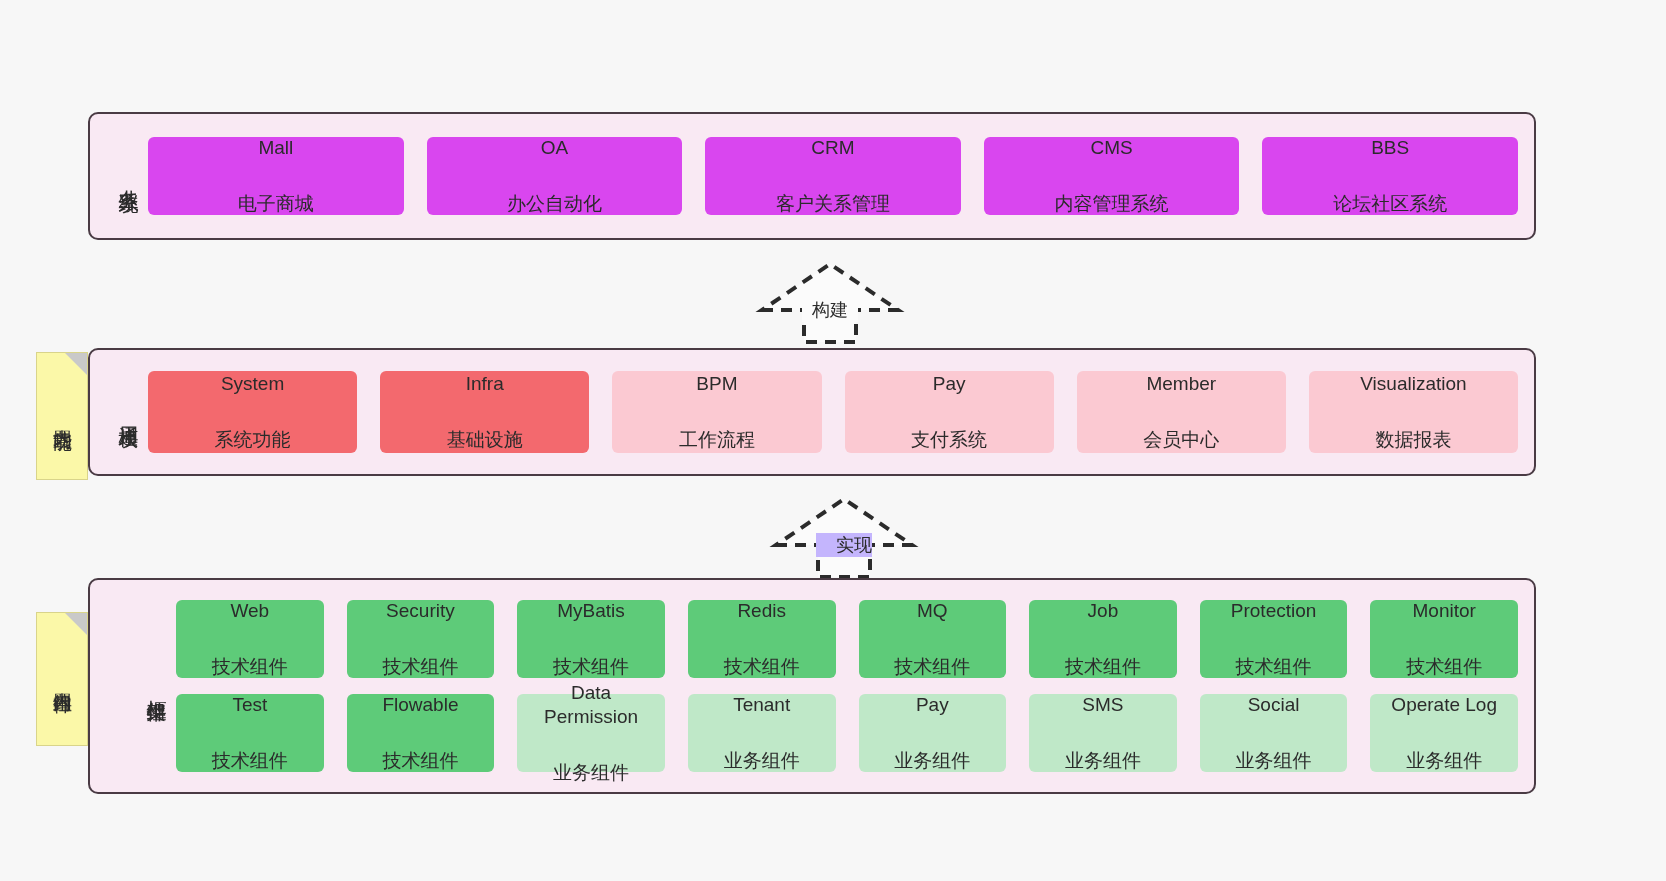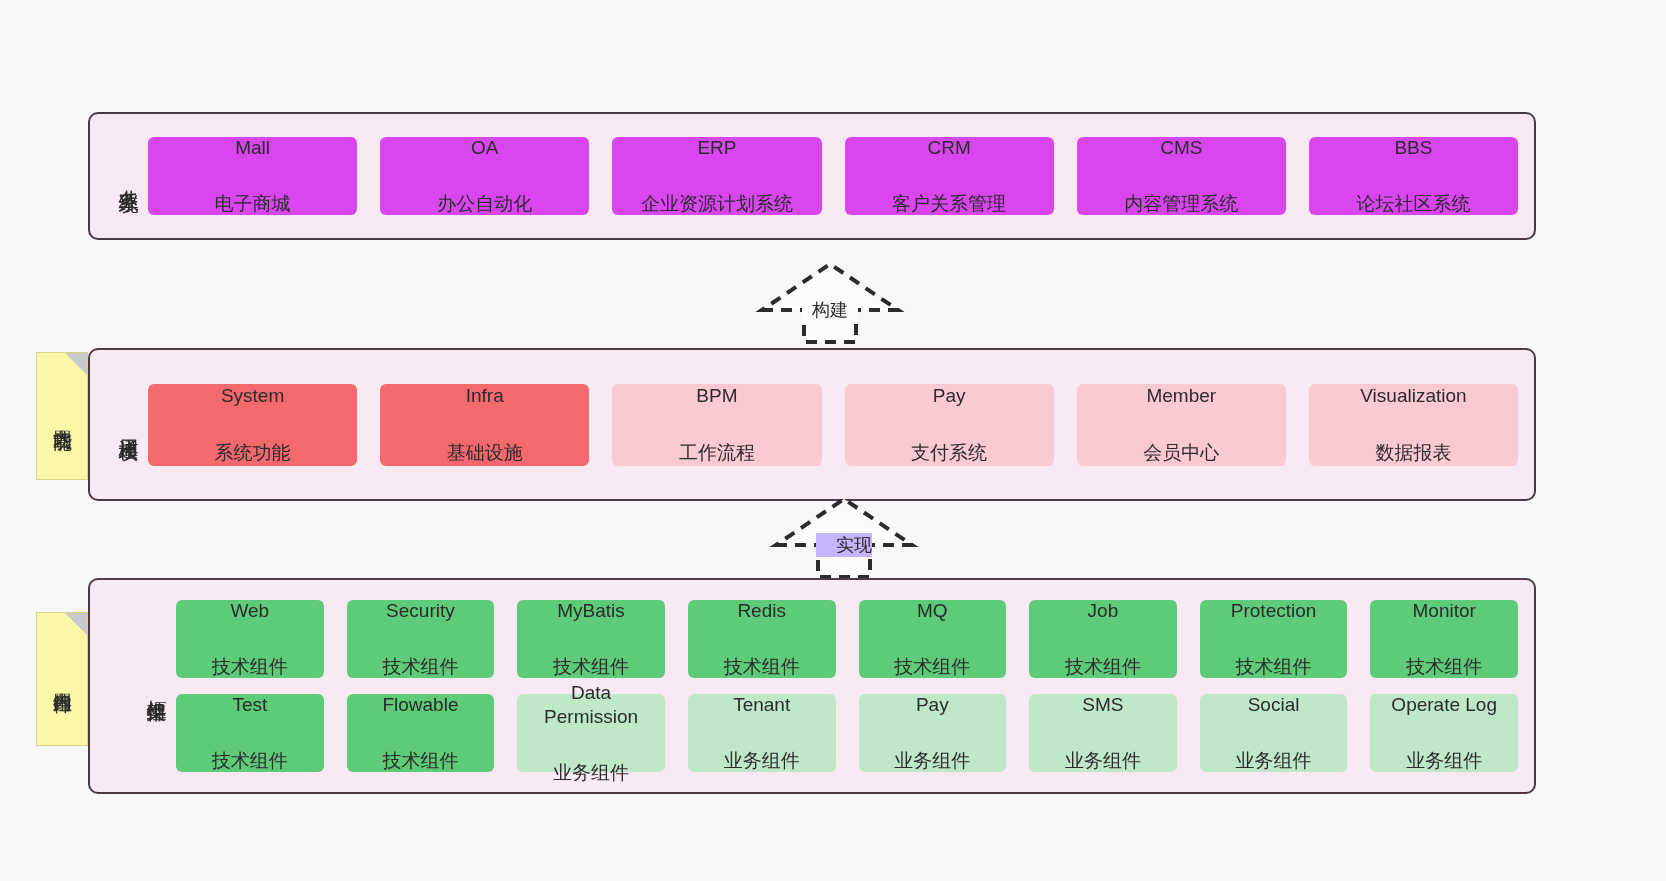--- a/index.html
+++ b/index.html
@@ -156,24 +156,20 @@
       <div class="row">
         <div class="card blue h-top">
           <span class="en">Mall</span>
           <span class="cn">电子商城</span>
         </div>
         <div class="card blue h-top">
           <span class="en">OA</span>
           <span class="cn">办公自动化</span>
         </div>
         <div class="card blue h-top">
-          <span class="en">ERP</span>
-          <span class="cn">企业资源计划系统</span>
-        </div>
-        <div class="card blue h-top">
           <span class="en">CRM</span>
           <span class="cn">客户关系管理</span>
         </div>
         <div class="card blue h-top">
           <span class="en">CMS</span>
           <span class="cn">内容管理系统</span>
         </div>
         <div class="card blue h-top">
           <span class="en">BBS</span>
           <span class="cn">论坛社区系统</span>
@@ -187,21 +183,21 @@
       <path d="M 2 48 L 44 48 L 44 80 L 96 80 L 96 48 L 138 48 L 70 2 Z" stroke="#2b2b2b" stroke-width="4" stroke-dasharray="11 8" fill="#fbfbfb" stroke-linejoin="miter"></path>
     </svg>
     <div class="arrow-label" style="left:42px; top:36px; width:56px; text-align:center; background:#fbfbfb;">构建</div>
   </div>
 
   <div class="note" style="left:36px; top:352px; width:52px; height:128px;">
     <span class="fold"></span>
     <span class="note-text">内置功能</span>
   </div>
 
-  <div class="layer" style="left:88px; top:348px; width:1448px; height:153px;">
+  <div class="layer" style="left:88px; top:348px; width:1448px; height:128px;">
     <div class="layer-title">通用模块</div>
     <div class="layer-body">
       <div class="row">
         <div class="card red-strong h-mid">
           <span class="en">System</span>
           <span class="cn">系统功能</span>
         </div>
         <div class="card red-strong h-mid">
           <span class="en">Infra</span>
           <span class="cn">基础设施</span>

